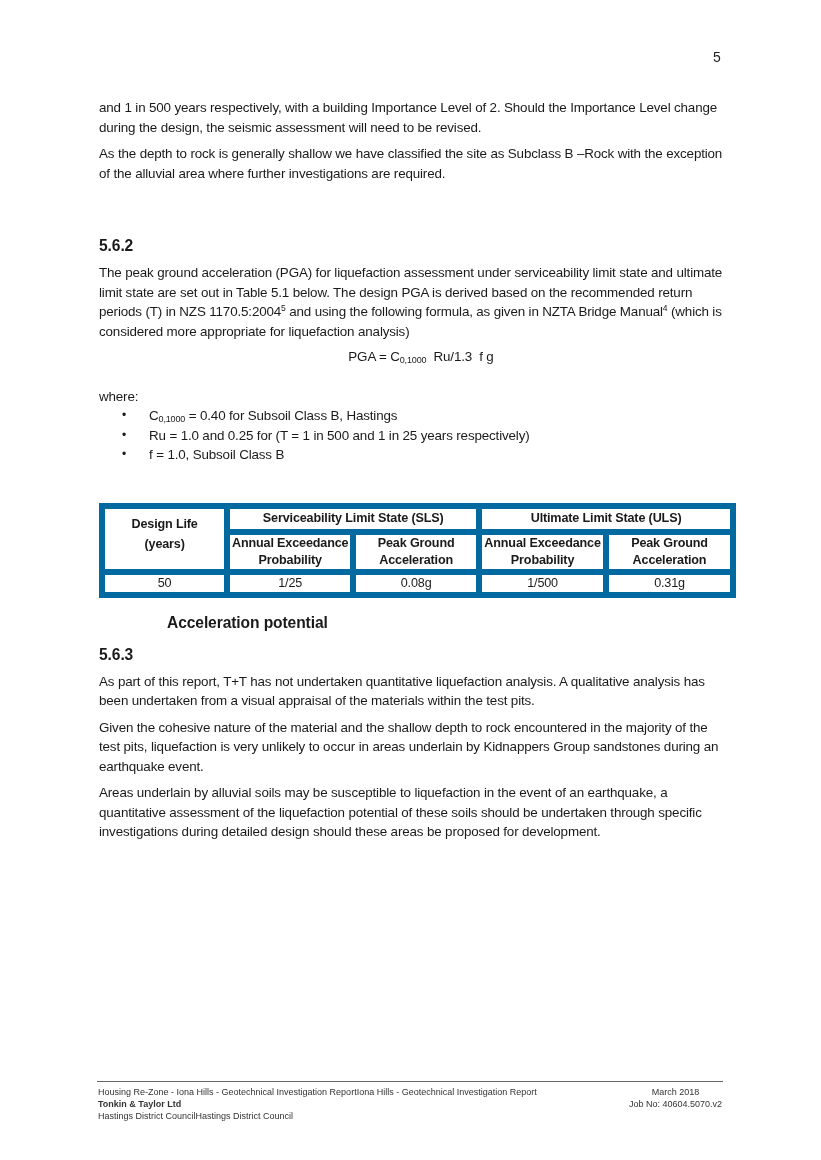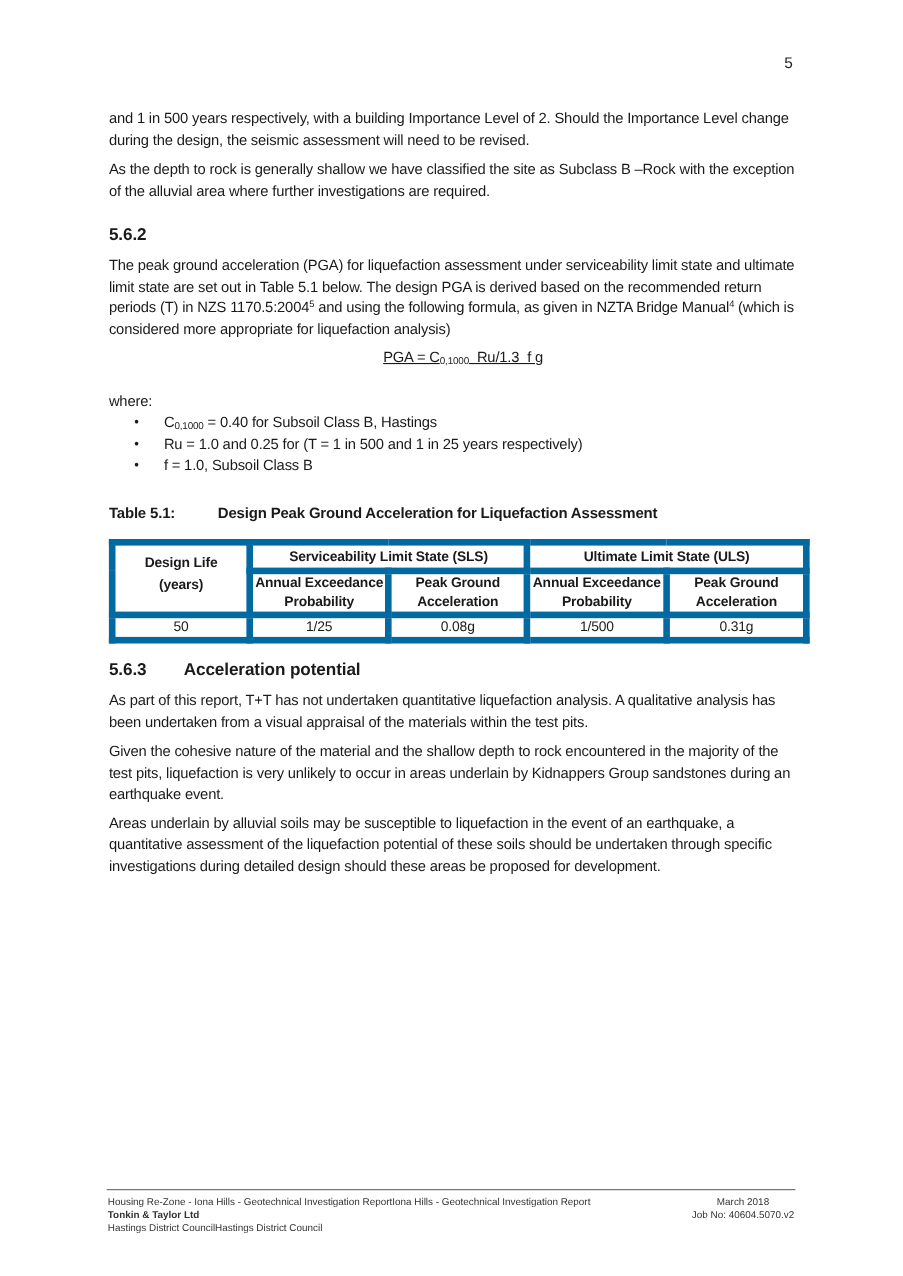--- a/index.html
+++ b/index.html
@@ -14,23 +14,23 @@
   }
   .content {
     position: absolute; left: 99px; top: 98px; width: 630px;
     font-size: 13.4px; line-height: 19.5px; letter-spacing: -0.15px;
   }
   p { margin: 0 0 7px 0; }
   h2 {
     font-size: 15.6px; font-weight: bold; margin: 0; line-height: 20px;
     display: flex; letter-spacing: -0.1px;
   }
-  h2 .num { width: 68px; display: inline-block; }
+  h2 .num { width: 68px; display: inline-block; margin-top: 32px; }
   .formula {
-    text-align: center; margin: 6px 0 6px 0; padding-left: 14px; text-decoration: underline;
+    text-align: center; margin: 6px 0 6px 0; padding-left: 14px;
   }
   sub { font-size: 9px; vertical-align: -2px; line-height: 0; }
   sup { font-size: 8.5px; vertical-align: 5px; line-height: 0; }
   ul { margin: 0; padding: 0; list-style: none; }
   ul li { position: relative; padding-left: 50px; }
   ul li .bullet {
     position: absolute; left: 23px; top: 0; font-size: 12px;
   }
   .table-caption {
     font-weight: bold; display: flex; margin: 0; font-size: 13.6px;
@@ -71,24 +71,20 @@
     </li>
     <li>
       <span class="bullet">•</span><span>Ru = 1.0 and 0.25 for (T = 1 in 500 and 1 in 25 years respectively)</span>
     </li>
     <li>
       <span class="bullet">•</span><span>f = 1.0, Subsoil Class B</span>
     </li>
   </ul>
 
   <div style="height:24px"></div>
-  <div class="table-caption">
-    <span class="cap-num">Table 5.1:</span>
-    <span>Design Peak Ground Acceleration for Liquefaction Assessment</span>
-  </div>
 
   <table>
     <colgroup>
       <col style="width:127px">
         <col style="width:127px">
         <col style="width:127px">
         <col style="width:128px">
         <col style="width:128px">
     </colgroup>
     <tbody>

